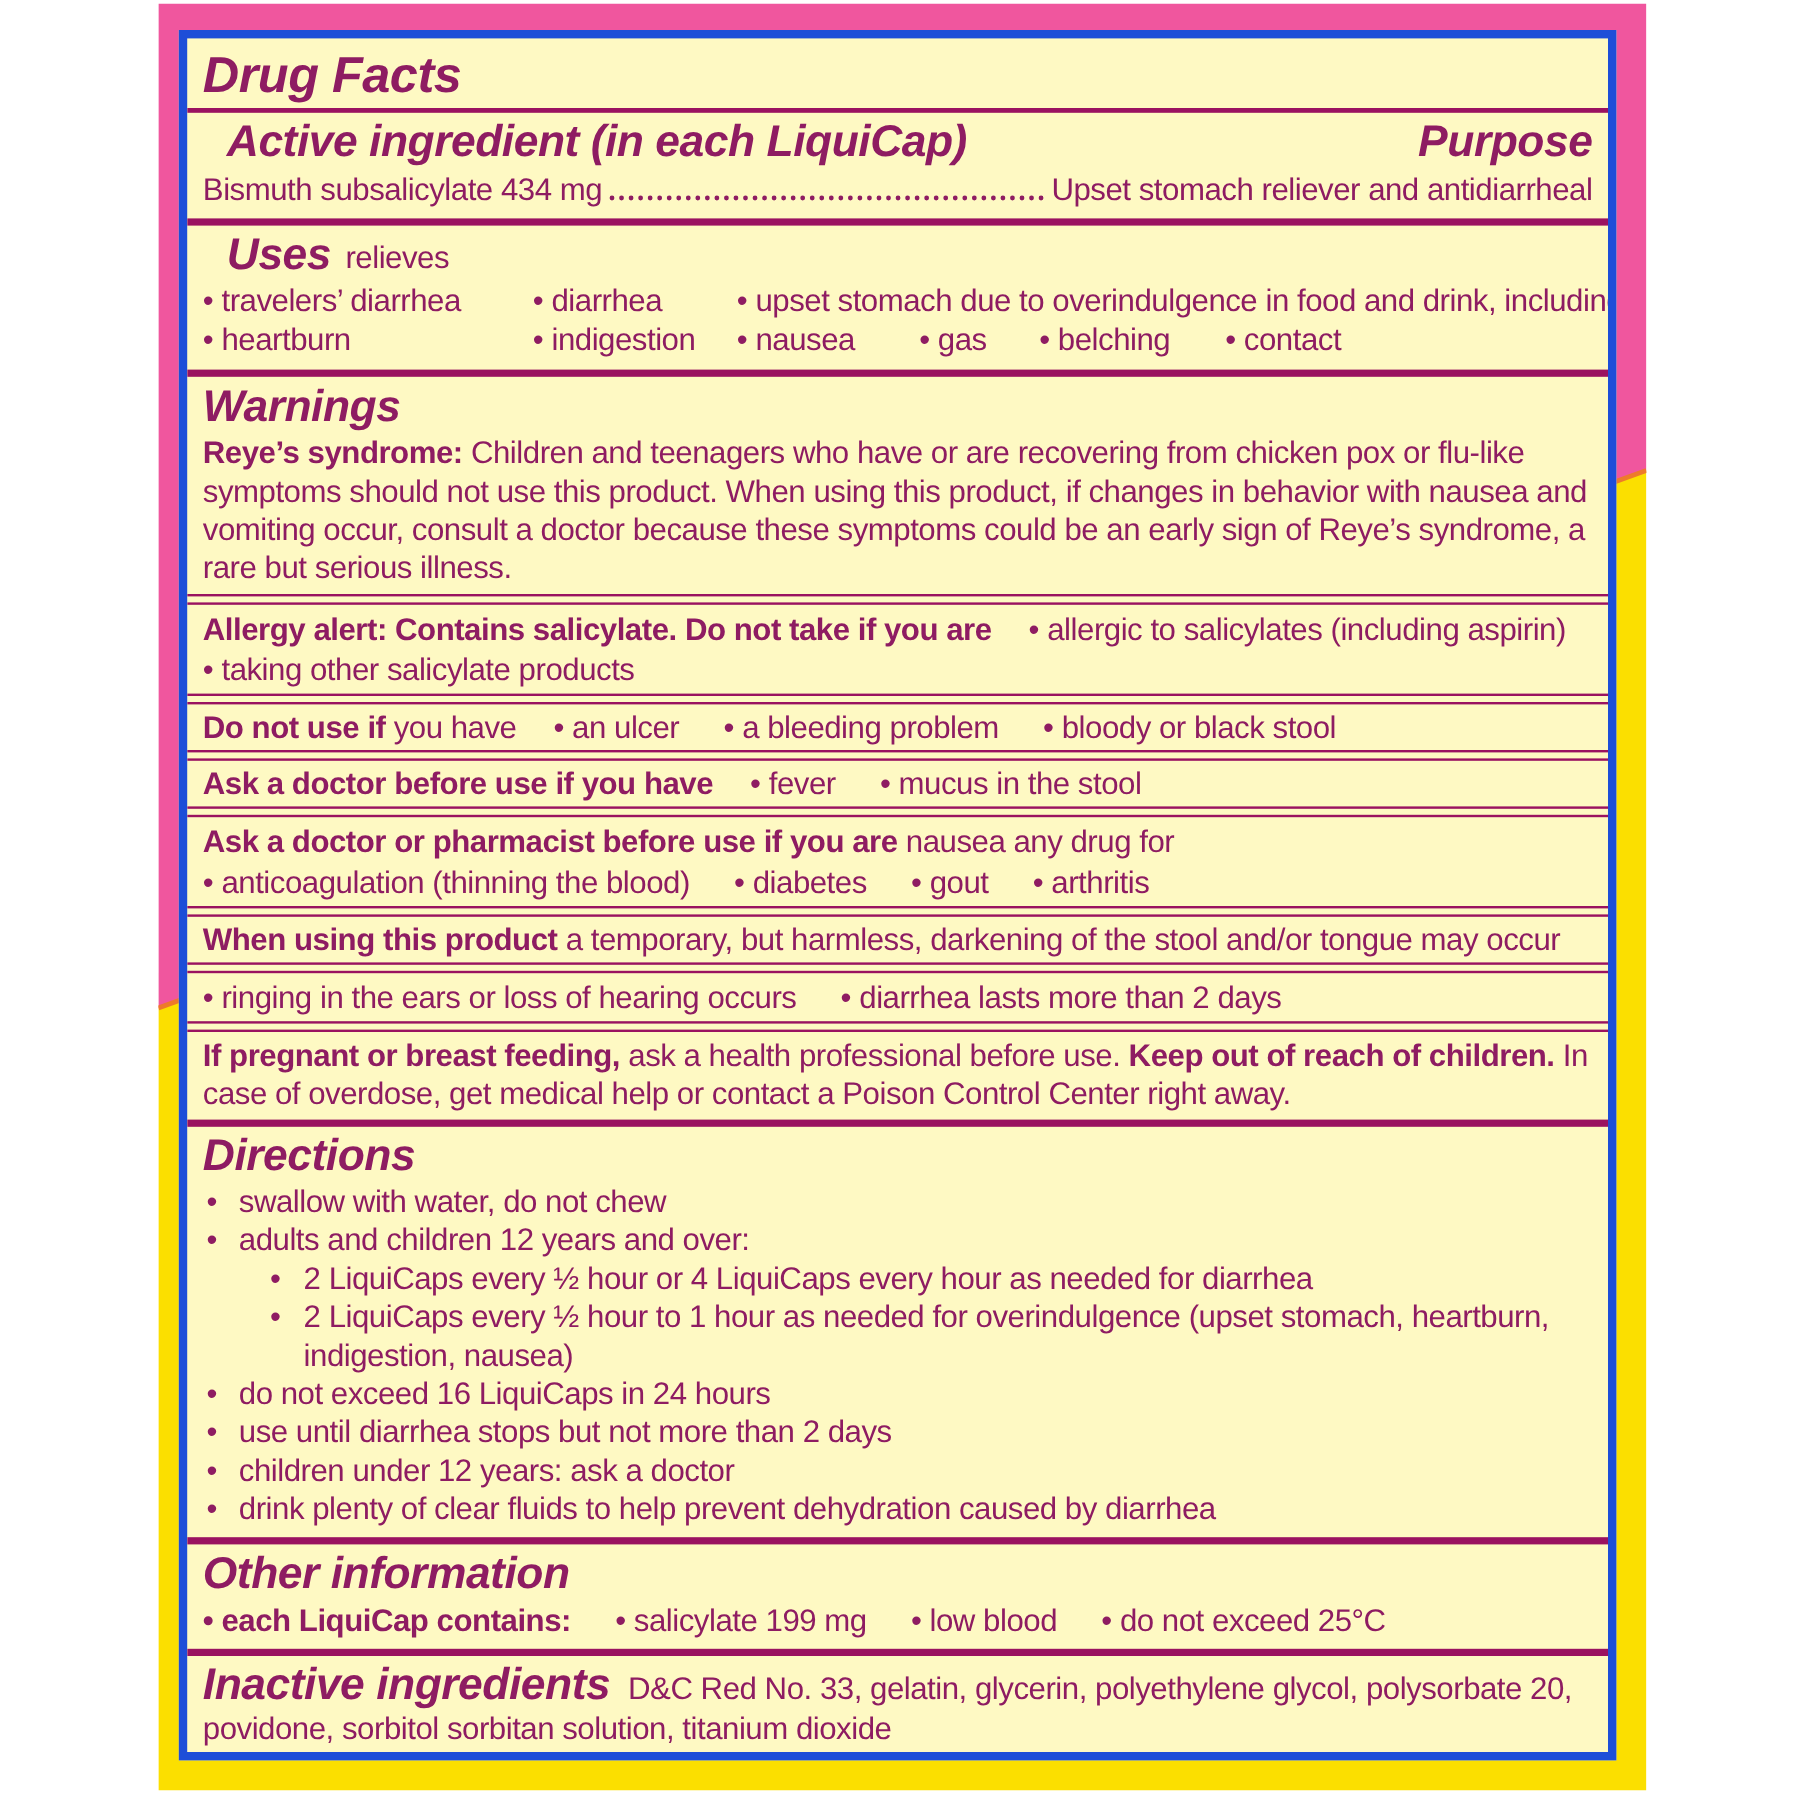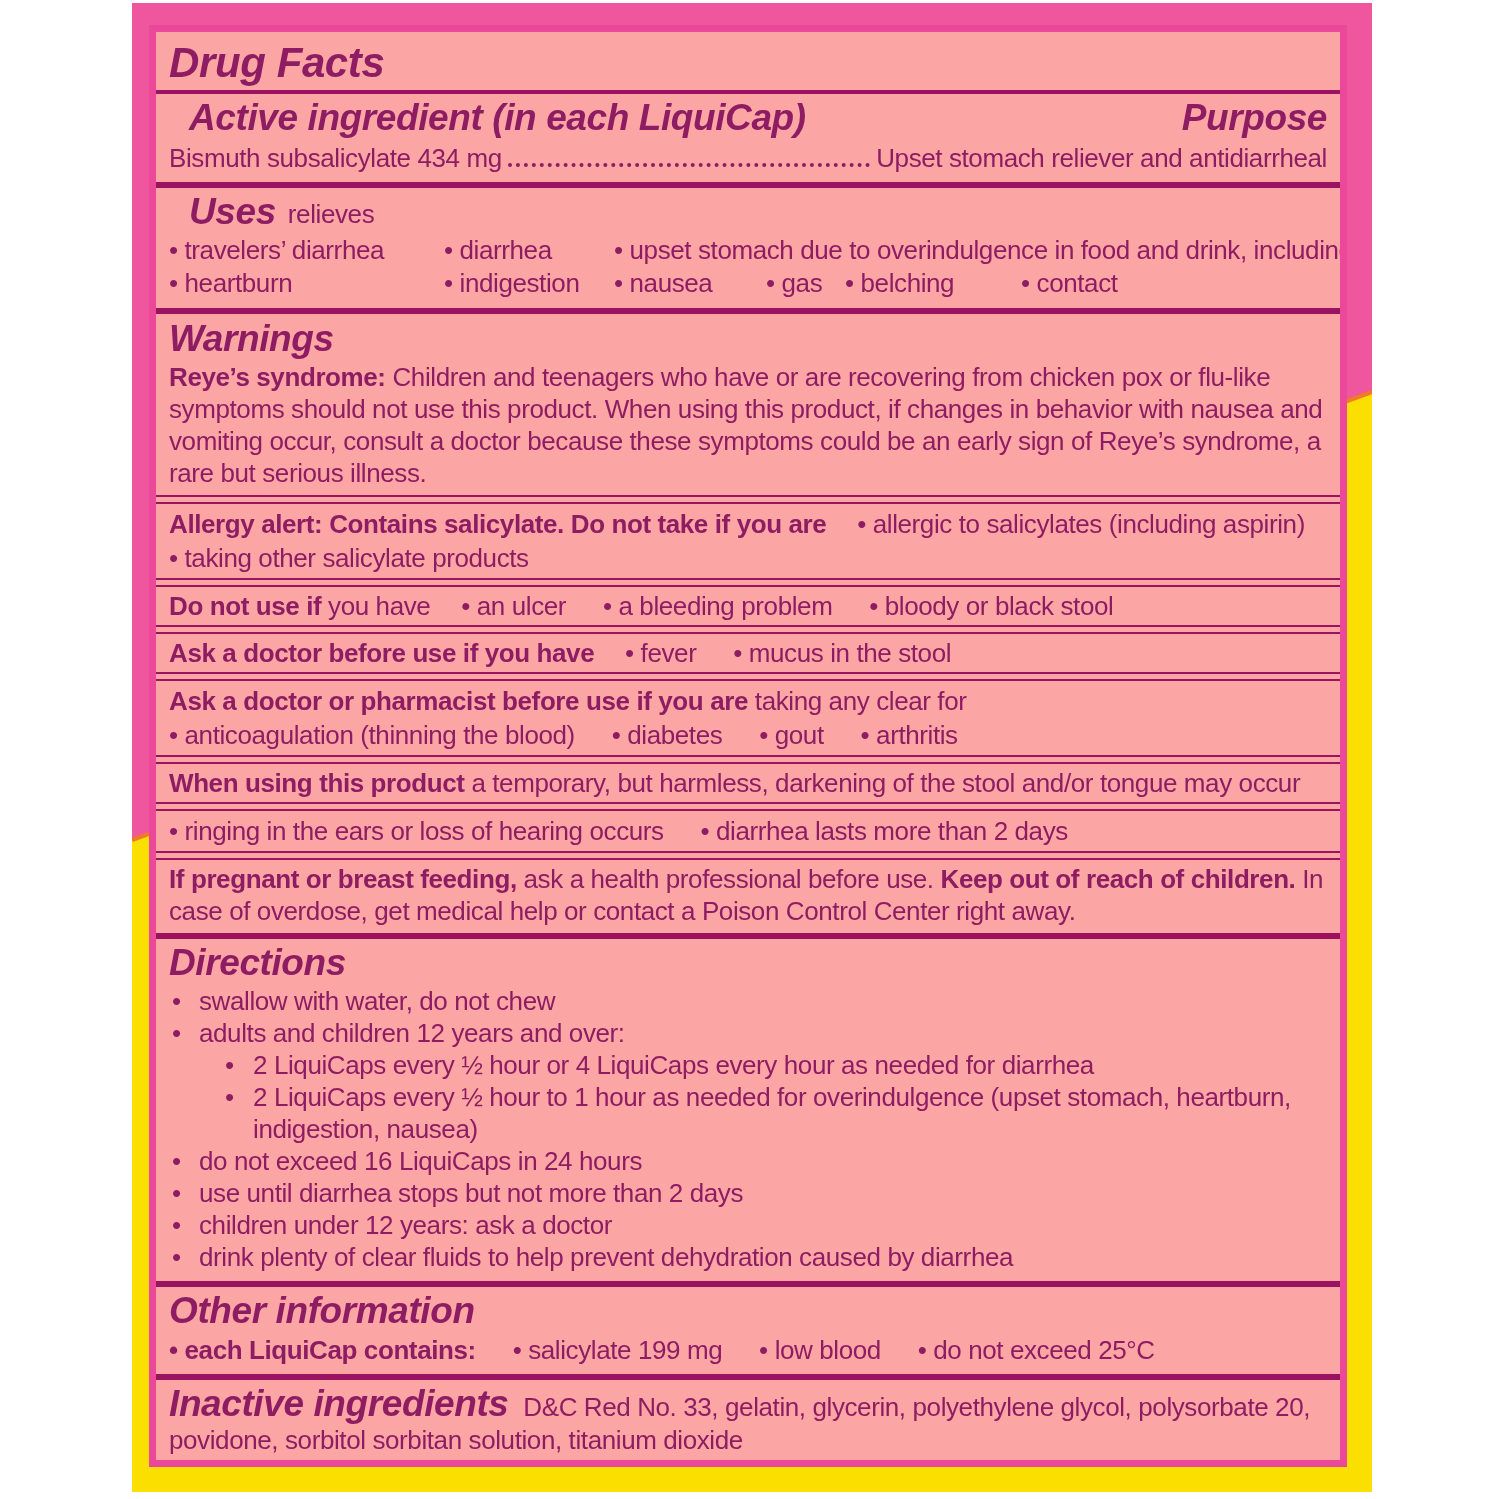--- a/index.html
+++ b/index.html
@@ -2,40 +2,40 @@
 <html><head>
 <meta charset="utf-8">
 <style>
   html,body{margin:0;padding:0;background:#ffffff;}
   .page{position:relative;width:1499px;height:1499px;background:#ffffff;overflow:hidden;
         font-family:"Liberation Sans", sans-serif;color:#8E1C62;font-size:26px;line-height:32px;
         letter-spacing:-0.4px;}
   .package{position:absolute;left:132px;top:3px;width:1240px;height:1489px;}
   .package svg.bg{position:absolute;left:0;top:0;width:100%;height:100%;display:block;}
   .label{position:absolute;left:17px;top:22px;width:1198px;height:1442px;box-sizing:border-box;
-         background:#fca5a5;border:7px solid #ec4899;display:flex;flex-direction:column;overflow:hidden;}
+         background:#fef9c3;border:7px solid #1d4ed8;display:flex;flex-direction:column;overflow:hidden;}
   .sec{padding:2px 13px;}
   h1,h2{margin:0;font-style:italic;font-weight:bold;color:#8E1C62;}
   h1{font-size:42px;line-height:50px;padding-top:4px;}
   h2{font-size:37px;line-height:44px;}
   .hrow{display:flex;justify-content:space-between;align-items:flex-end;margin-left:20px;}
   .hrow .lead{margin-left:12px;margin-right:auto;padding-bottom:4px;}
   .dotrow{display:flex;align-items:flex-end;padding:2px 0 6px 0;}
   .dotrow .leader{flex:1;border-bottom:4px dotted #8E1C62;margin:0 6px 7px 6px;}
   .hr1{border-top:4px solid #9A1260;}
   .hr3{border-top:6px solid #9A1260;}
   .hr2{height:5px;border-top:2px solid #9A1260;border-bottom:2px solid #9A1260;}
   .bld{font-weight:bold;}
   .line{padding:1px 0;}
   .bi::before{content:"\2022\00a0";}
   .gap{margin-left:24px;}
   .gap2{margin-left:30px;}
   .urow{position:relative;height:33px;}
   .urow .bi{position:absolute;top:0;white-space:nowrap;}
-  .c0{left:0;} .c1{left:275px;} .c2{left:445px;} .c3{left:597px;} .c4{left:676px;} .c5{left:852px;}
+  .c0{left:0;} .c1{left:275px;} .c2{left:445px;} .c3{left:597px;} .c4{left:697px;} .c5{left:852px;}
   .uses-rows{position:relative;padding-bottom:6px;}
   .dli{position:relative;padding-left:30px;}
   .dli::before{content:"\2022";position:absolute;left:3px;}
   .dli.l2{padding-left:84px;}
   .dli.l2::before{left:56px;}
   .inline-h{font-size:37px;line-height:40px;font-style:italic;font-weight:bold;margin-right:8px;}
   .warn-block{padding:3px 13px;}
   .pb6{padding-bottom:6px;}
   .pt4{padding-top:4px;}
 </style>
@@ -124,21 +124,21 @@
         <div class="warn-block">
           <span class="bld">Ask a doctor before use if you have</span>
           <span class="bi gap">fever</span>
           <span class="bi gap2">mucus in the stool</span>
         </div>
         <div class="hr2"></div>
 
         <div class="warn-block">
           <div class="line">
             <span class="bld">Ask a doctor or pharmacist before use if you are</span>
-            <span>taking any clear for</span>
+            <span>nausea any drug for</span>
           </div>
           <div class="line">
             <span class="bi">anticoagulation (thinning the blood)</span>
             <span class="bi gap2">diabetes</span>
             <span class="bi gap2">gout</span>
             <span class="bi gap2">arthritis</span>
           </div>
         </div>
         <div class="hr2"></div>
 

